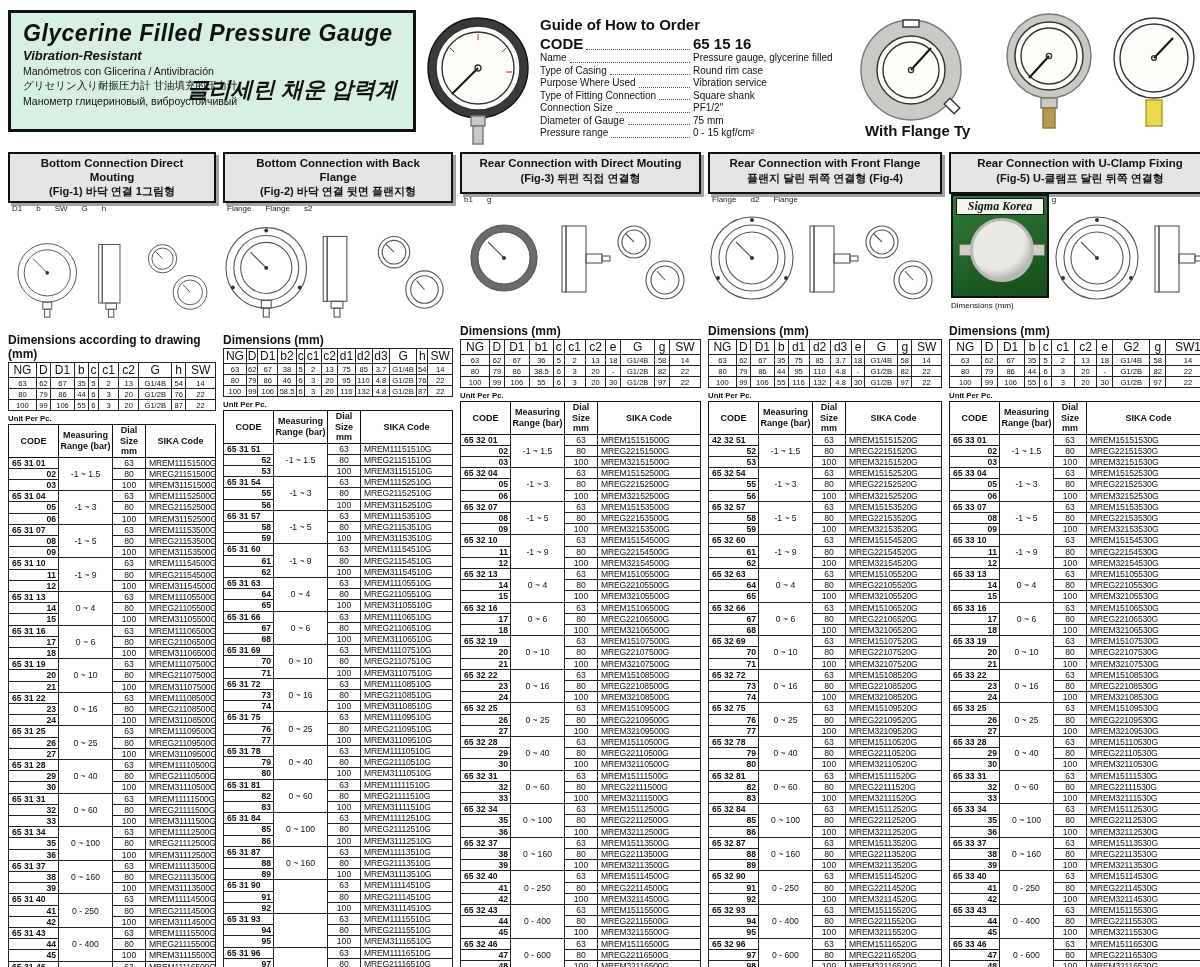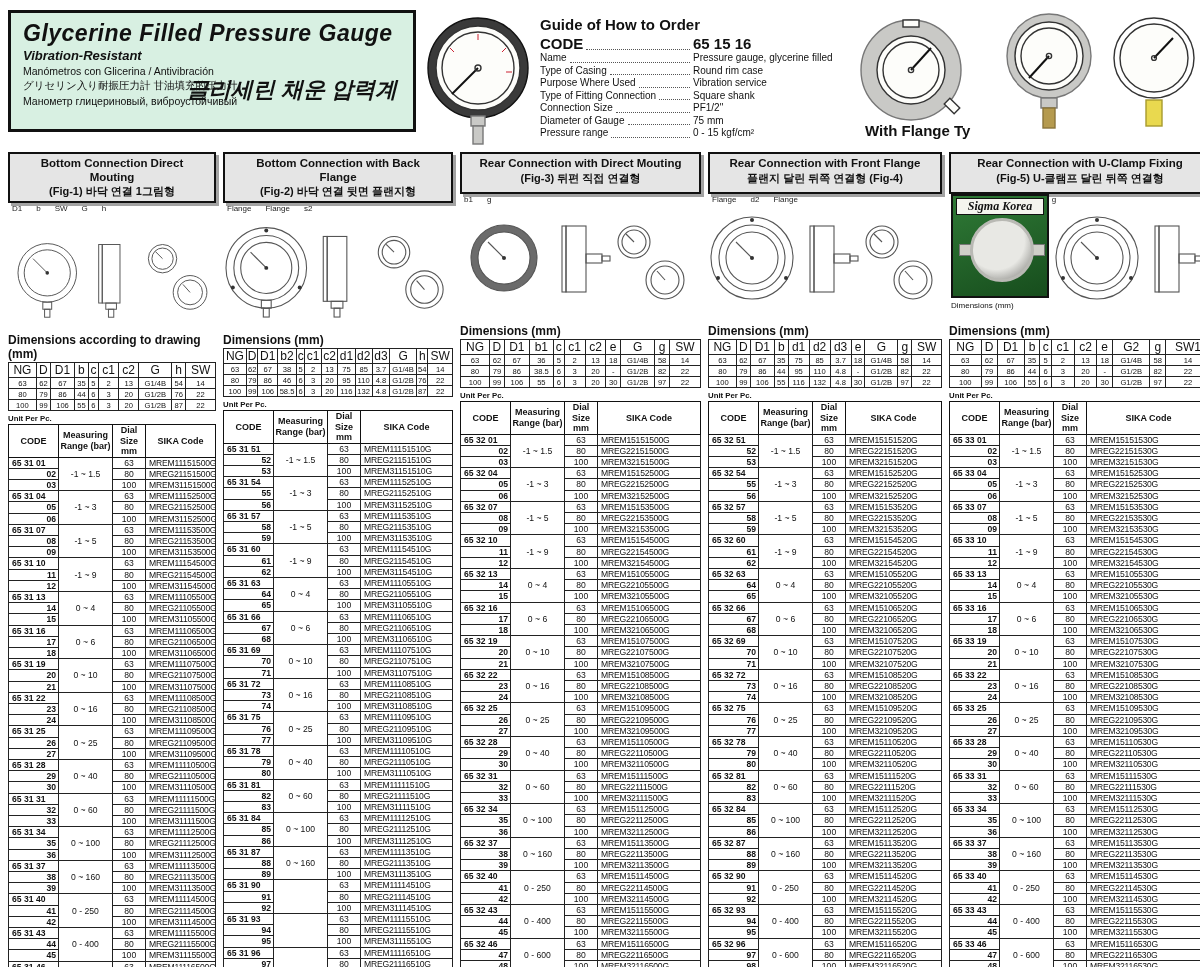--- a/index.html
+++ b/index.html
@@ -1431,21 +1431,21 @@
               <th>CODE</th>
               <th>Measuring
 Range (bar)</th>
               <th>Dial Size
 mm</th>
               <th>SIKA Code</th>
             </tr>
           </thead>
         <tbody>
             <tr class="gstart">
-              <td class="code first">65 32 51</td>
+              <td class="code first">42 32 51</td>
               <td class="range" rowspan="3">-1 ~ 1.5</td>
               <td class="dial">63</td>
               <td class="sika">MREM15151520G</td>
             </tr>
             <tr>
               <td class="code">52</td>
               <td class="dial">80</td>
               <td class="sika">MREG22151520G</td>
             </tr>
             <tr>

